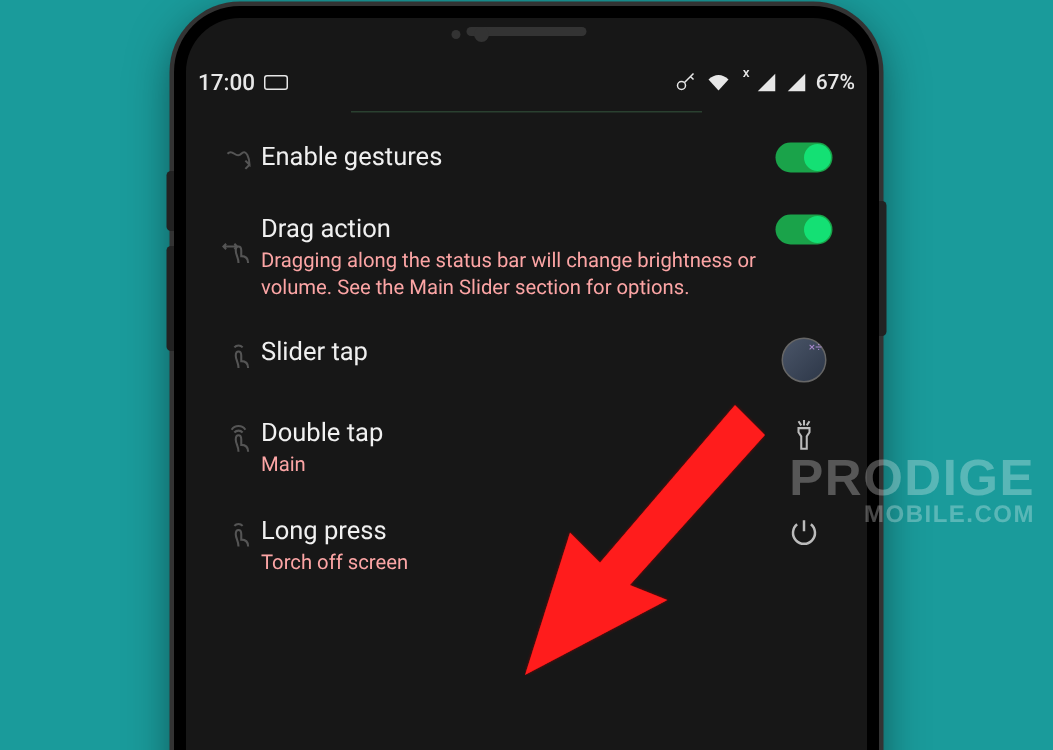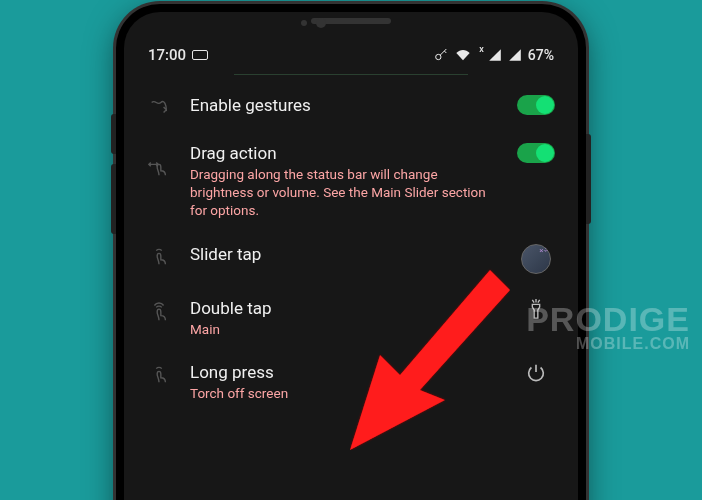--- a/index.html
+++ b/index.html
@@ -34,21 +34,21 @@
     background: #171717;
     border-radius: 36px;
     overflow: hidden;
     color: #e7e7e7;
     padding-top: 28px;
   }
   .status-bar {
     display: flex;
     align-items: center;
     justify-content: space-between;
-    padding: 6px 24px 4px;
+    padding: 6px 8px 4px;
     font-size: 15px;
     font-weight: 500;
   }
   .status-left { display:flex; align-items:center; gap:6px; }
   .status-right { display:flex; align-items:center; gap:6px; font-size:14px; }
   .kb-icon { width:16px; height:10px; border:1.5px solid #e7e7e7; border-radius:2px; position:relative; }
   .kb-icon::after { content:""; position:absolute; top:2px; left:2px; right:2px; height:4px; display:block; }
   .header {
     display: flex;
     align-items: center;
@@ -63,21 +63,20 @@
     font-size: 18px;
     letter-spacing: 4px;
     font-weight: 500;
   }
   .restore-btn { width:34px; height:34px; display:flex; align-items:center; justify-content:center; opacity:0.85; }
   .divider { height:1px; background:#2a4030; margin:6px 110px 10px; }
   .row {
     display: flex;
     align-items: flex-start;
     padding: 10px 20px 14px;
-    gap: 16px;
   }
   .row-icon {
     width: 30px;
     display: flex;
     justify-content: center;
     padding-top: 2px;
     flex-shrink: 0;
     opacity: 0.55;
   }
   .row-body { flex: 1; min-width:0; }

